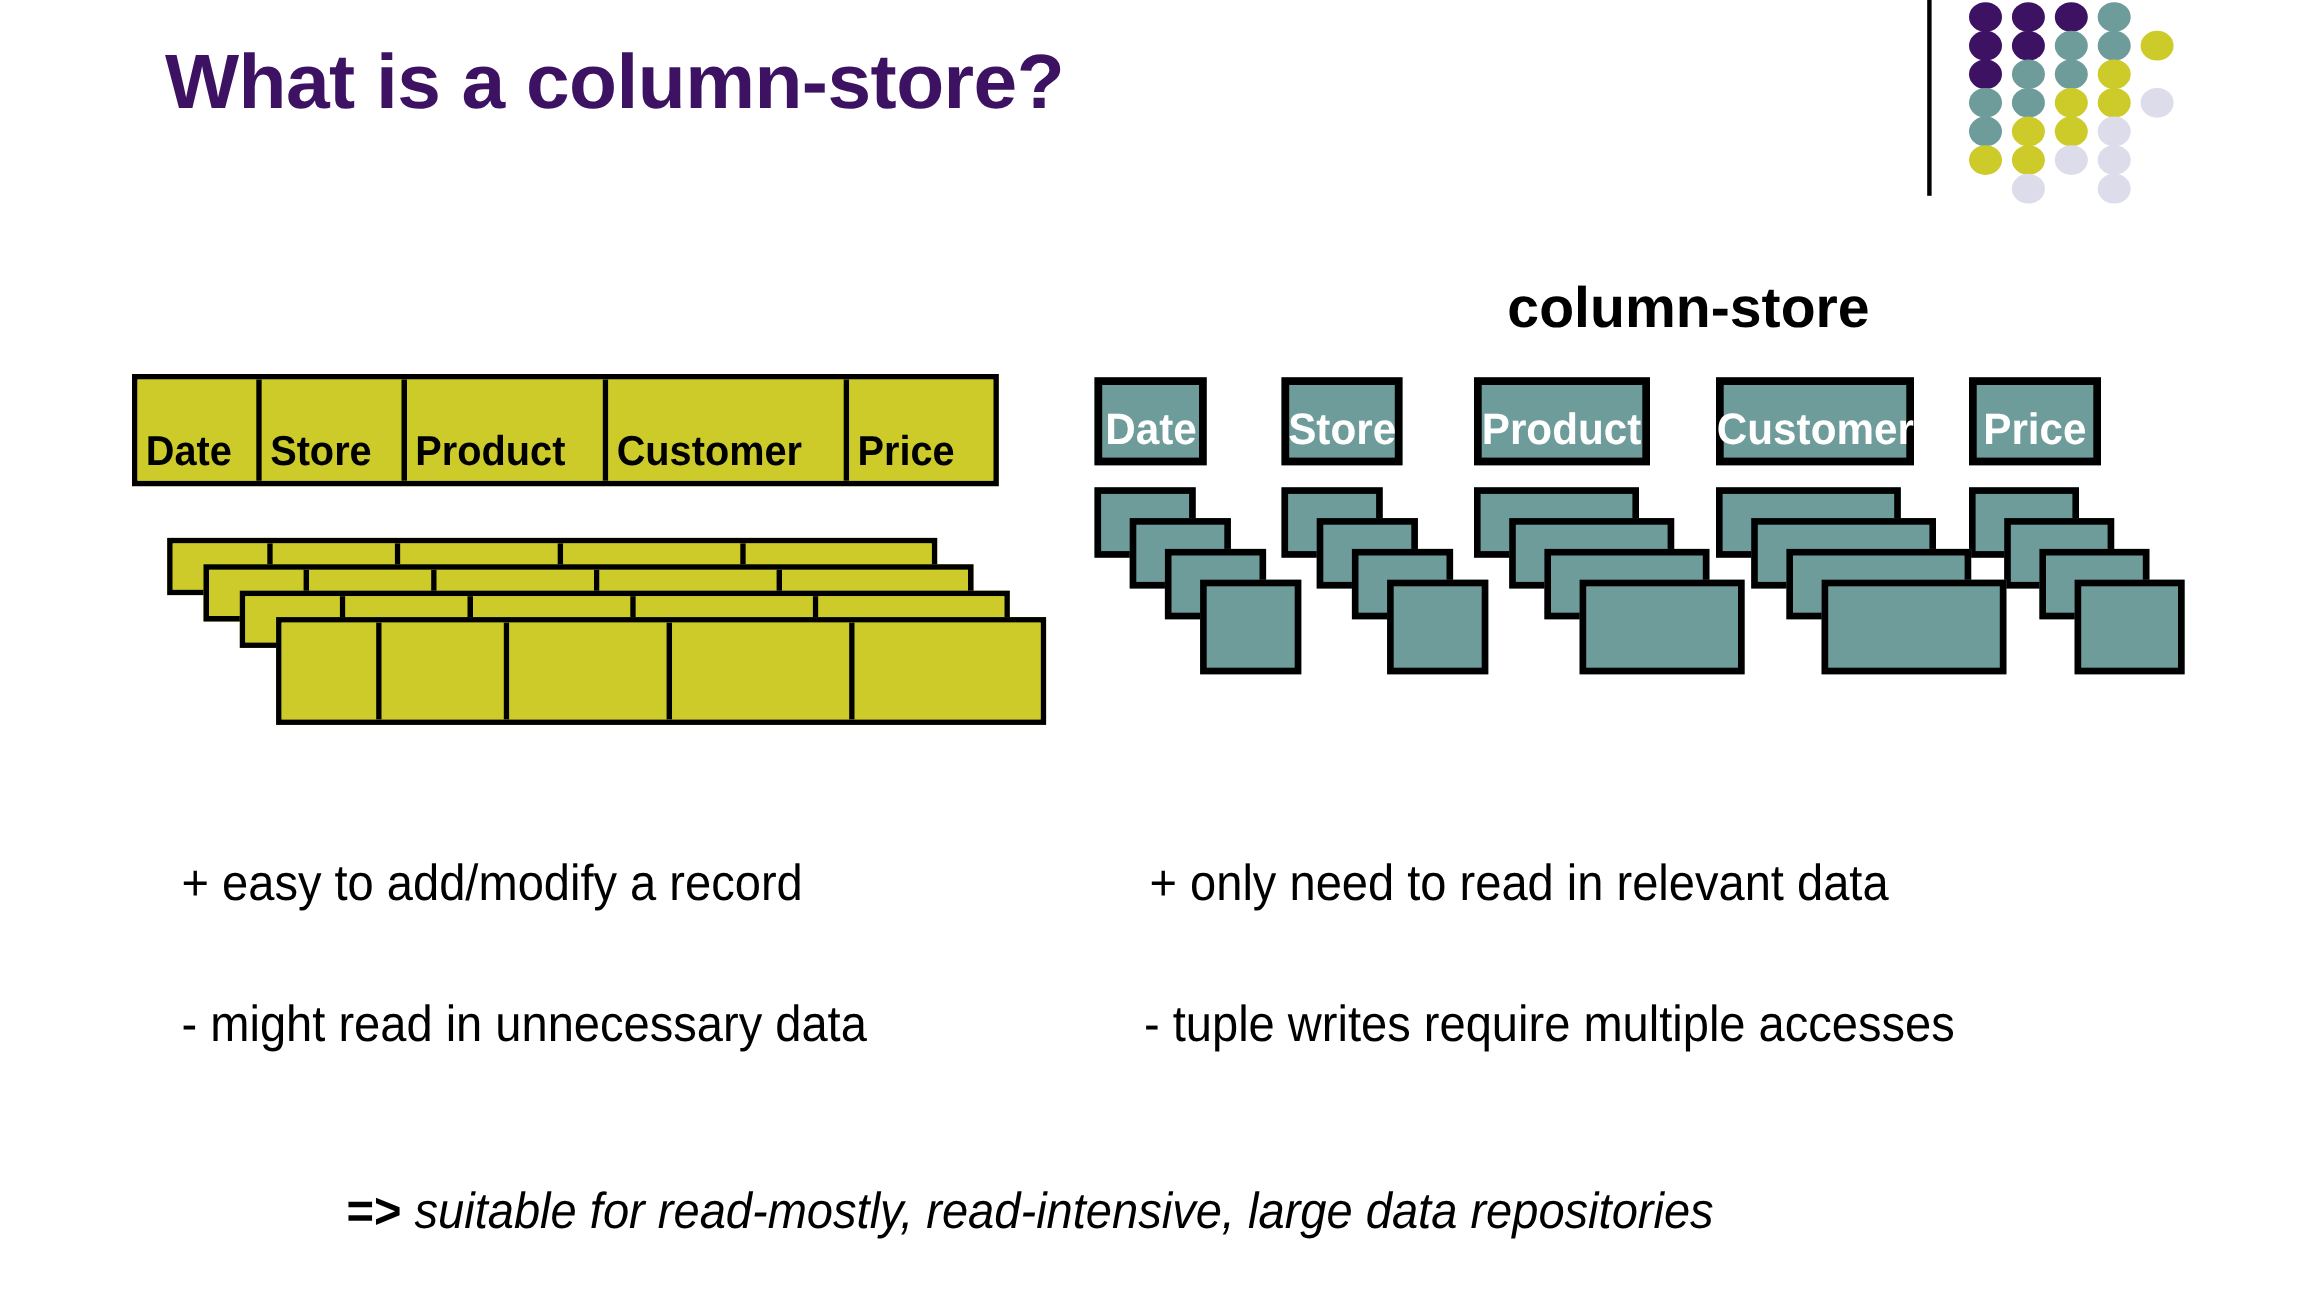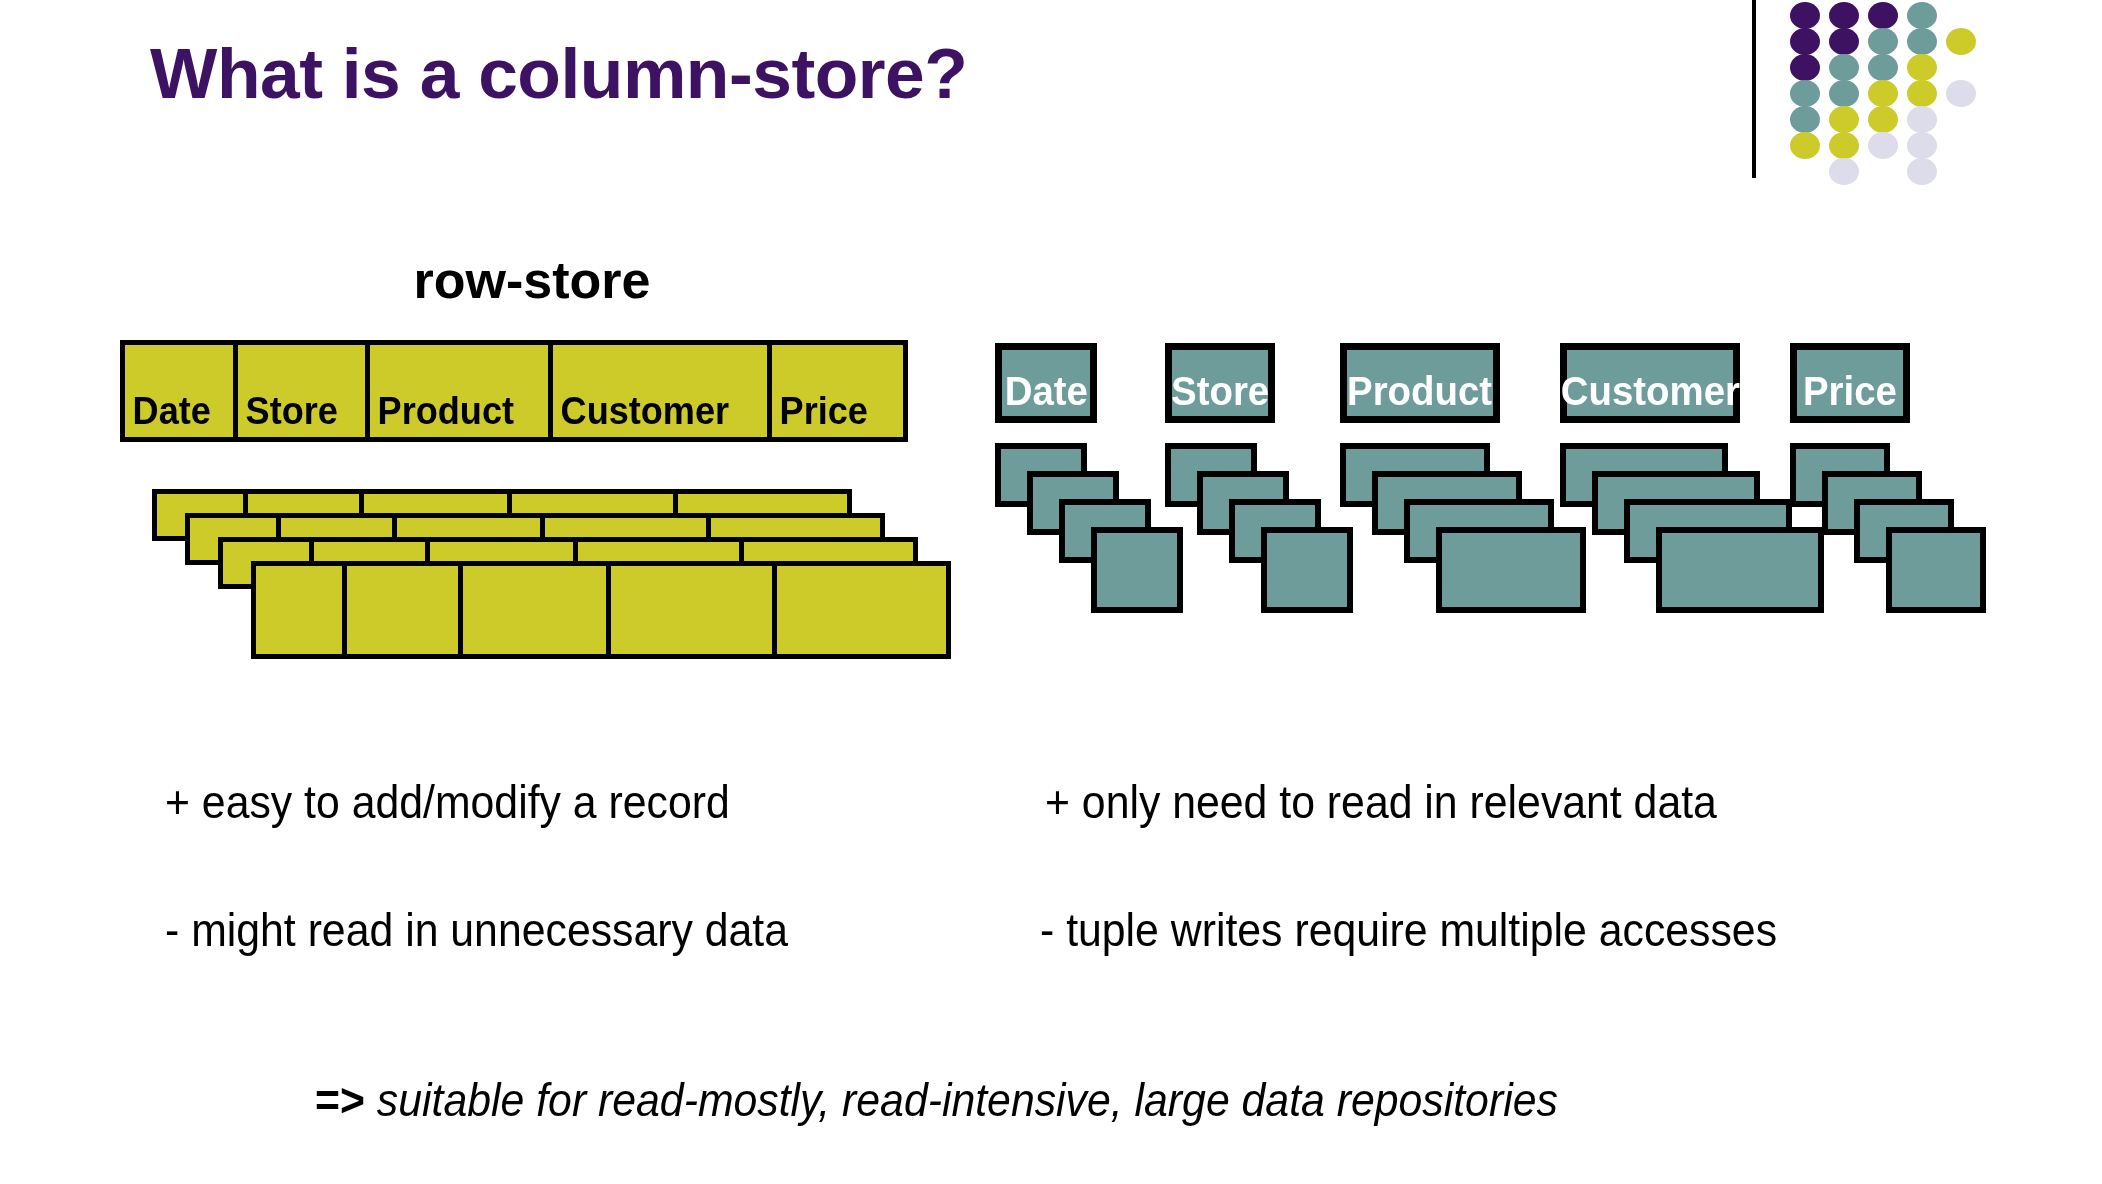--- a/index.html
+++ b/index.html
@@ -142,22 +142,22 @@
       <div class="dot" style="left: 78px; top: 104px; background: rgb(205, 203, 42);"></div>
       <div class="dot" style="left: 117px; top: 104px; background: rgb(220, 220, 234);"></div>
       <div class="dot" style="left: 0px; top: 130px; background: rgb(205, 203, 42);"></div>
       <div class="dot" style="left: 39px; top: 130px; background: rgb(205, 203, 42);"></div>
       <div class="dot" style="left: 78px; top: 130px; background: rgb(220, 220, 234);"></div>
       <div class="dot" style="left: 117px; top: 130px; background: rgb(220, 220, 234);"></div>
       <div class="dot" style="left: 39px; top: 156px; background: rgb(220, 220, 234);"></div>
       <div class="dot" style="left: 117px; top: 156px; background: rgb(220, 220, 234);"></div>
     </div>
 
-  <div id="rowstore-heading" class="section-heading">row-store</div>
-
+
+  <div id="colstore-heading" class="section-heading">column-store</div>
 
   <div id="rowstore-group">
     <div id="rowstore-header" class="row-strip">
         <div class="cell" style="flex: 100 0 auto;">
           <span class="cell-label">Date</span>
         </div>
         <div class="cell" style="flex: 130 0 auto;">
           <span class="cell-label">Store</span>
         </div>
         <div class="cell" style="flex: 167 0 auto;">

